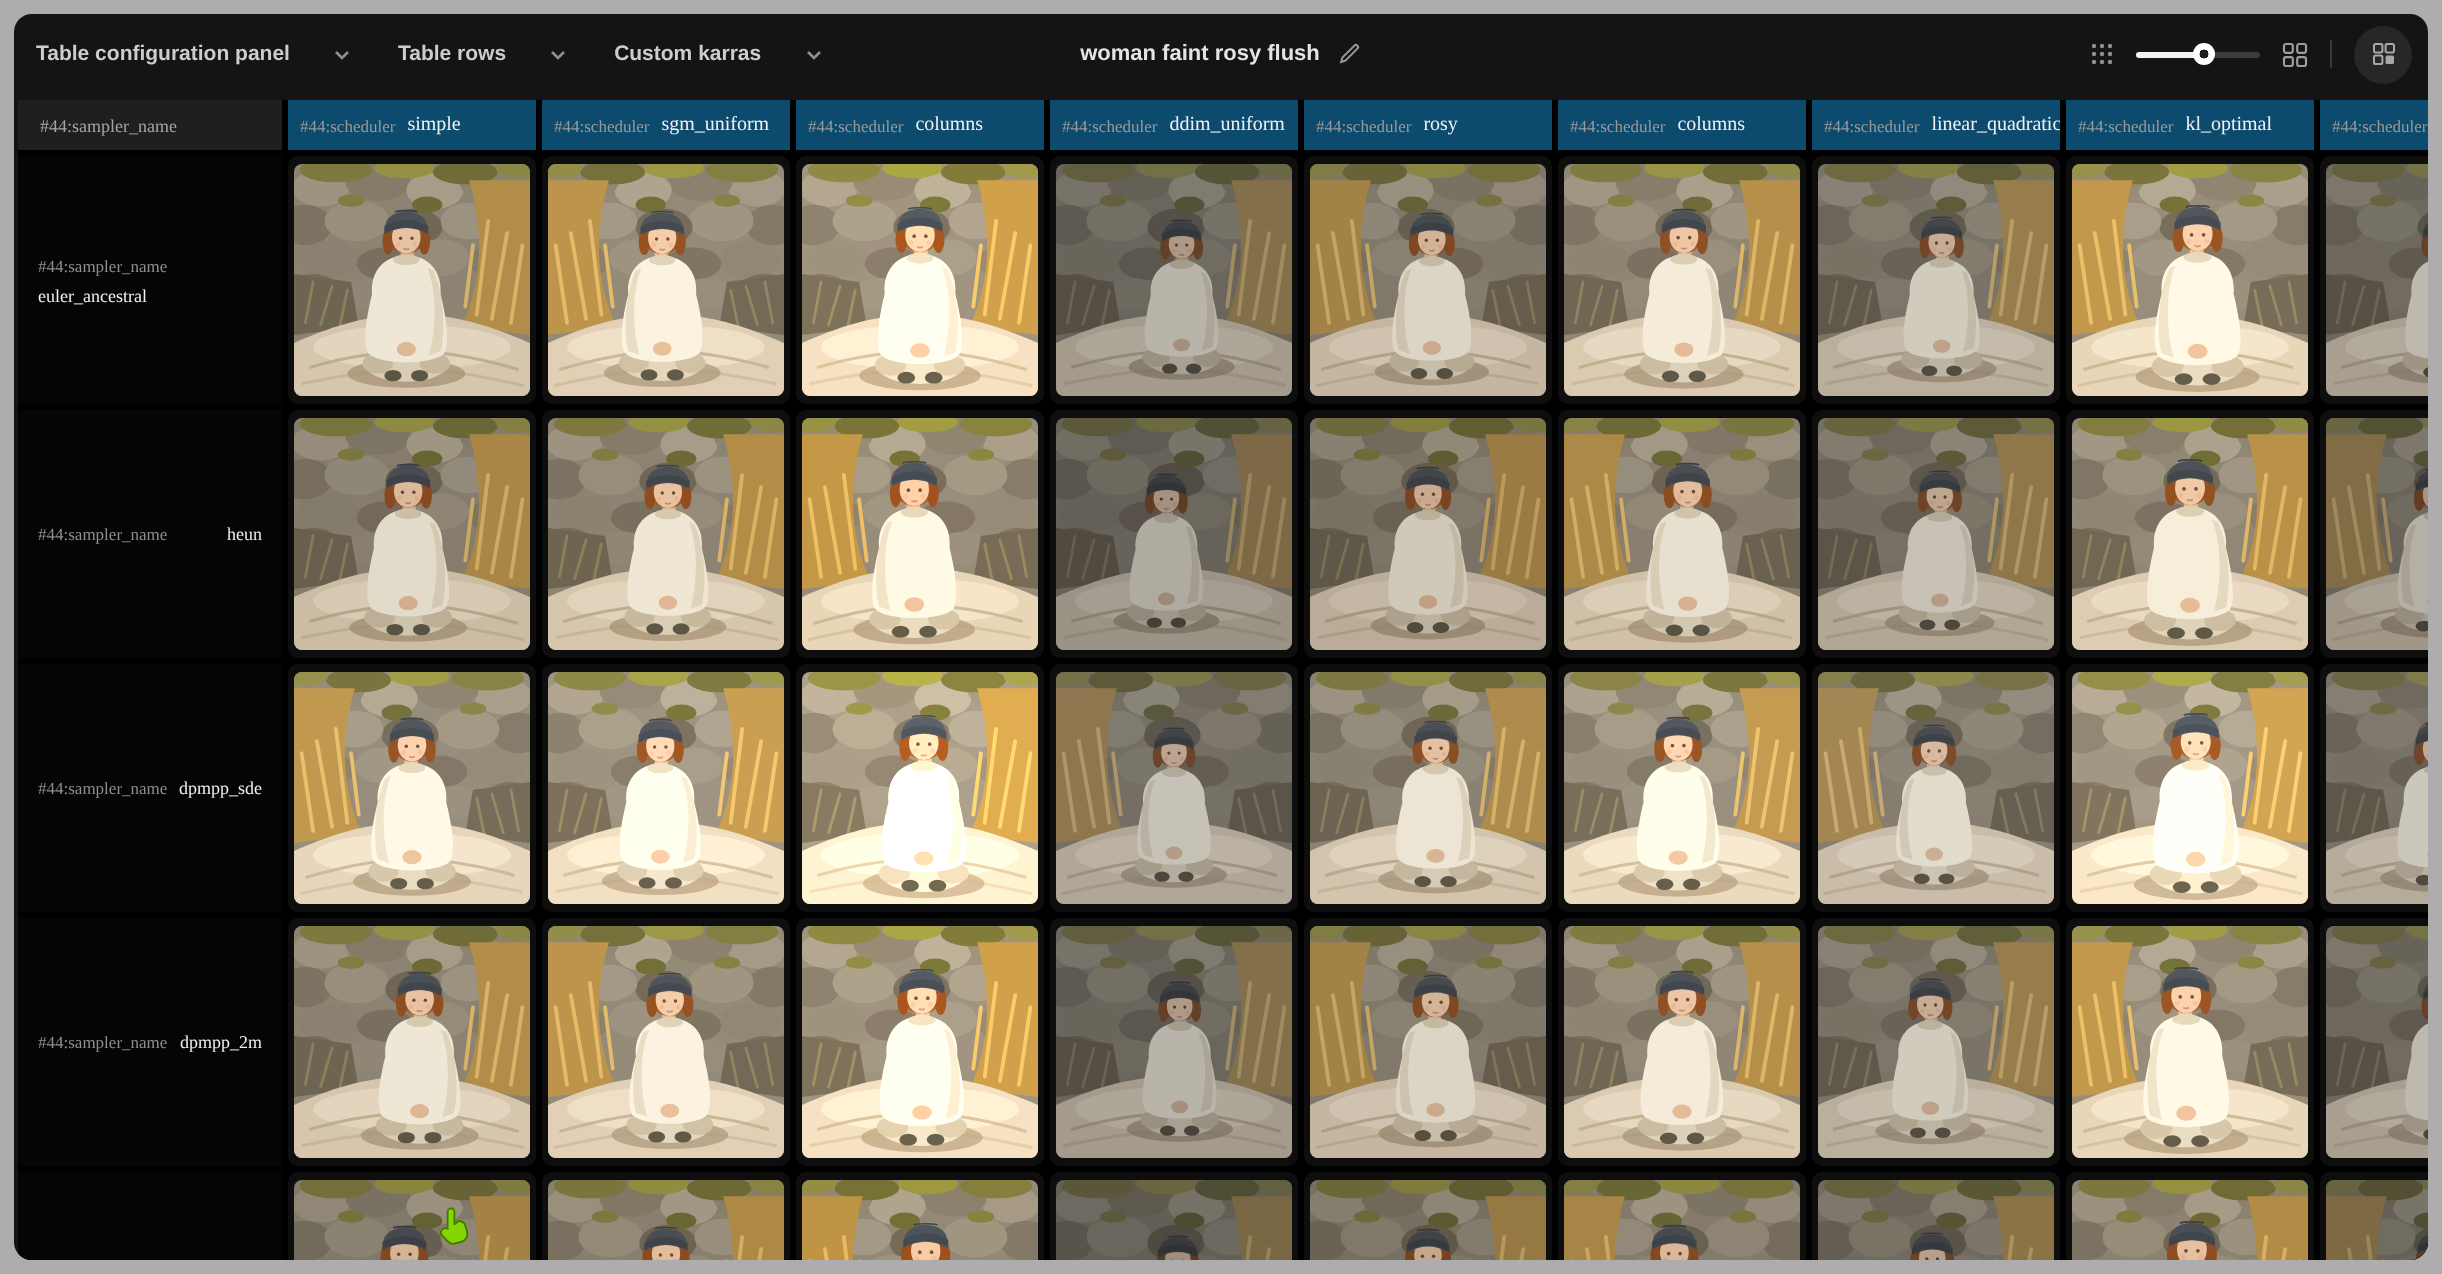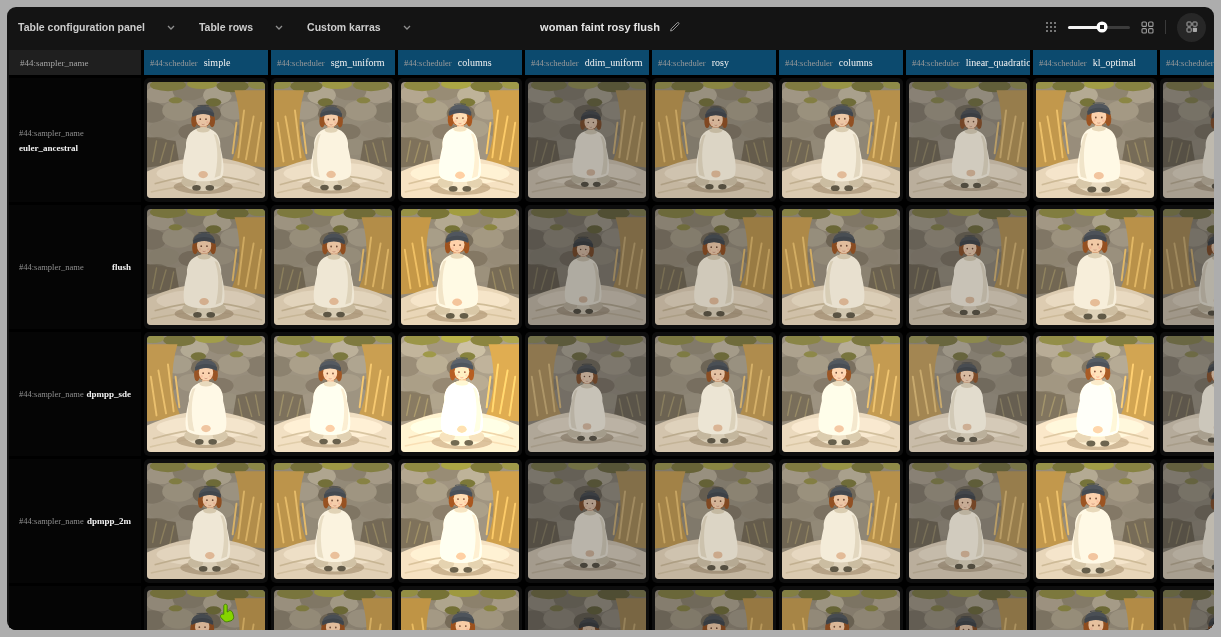--- a/index.html
+++ b/index.html
@@ -35,21 +35,21 @@
   .hcell{background:#0c4a6e;display:flex;align-items:center;justify-content:flex-start;
          padding:0 6px;font-family:"Liberation Serif",serif;overflow:hidden;white-space:nowrap}
   .hcell .p{color:#9a9a9a;font-size:8.5px}
   .hcell .v{color:#f2f2f2;font-size:10px;font-weight:400;margin-left:6px}
   .corner{justify-content:flex-start;background:#1f1f1f;padding-left:11px}
   .corner .p{color:#a5a5a5;font-size:9px}
   .rcell{background:#050505;display:flex;flex-wrap:wrap;align-content:center;align-items:center;
          justify-content:space-between;row-gap:5px;padding:0 10px;
          font-family:"Liberation Serif",serif;overflow:hidden}
   .rcell .p{color:#8f8f8f;font-size:8.5px;white-space:nowrap}
-  .rcell .v{color:#f2f2f2;font-size:9px;font-weight:700;white-space:nowrap}
+  .rcell .v{color:#f2f2f2;font-size:9px;font-weight:400;white-space:nowrap}
   .icell{background:#0e0e0e;border-radius:5px;padding:4px 3px;cursor:pointer}
   .icell svg{width:100%;height:100%;display:block;border-radius:4px}
   
   .cursor{position:absolute;left:219px;top:603px;z-index:50;pointer-events:none}
 </style>
 </head>
 <body>
 
 <div class="app">
 
@@ -751,21 +751,21 @@
               <circle cx="66.5" cy="39.5" r="1.2" fill="#e5a98f" opacity="0.6"></circle>
       <path d="M60.5 41.5 Q62 42.4 63.5 41.5" stroke="#c08a74" stroke-width="0.8" fill="none"></path>
       <path d="M51 31 C51 21 73 21 73 31 L73 34.5 C66 30.5 58 30.5 51 34.5 Z" fill="#4b5056"></path>
       <path d="M50.5 30.5 C58 26.5 66 26.5 73.5 30.5 L73.5 34 C66 30.2 58 30.2 50.5 34 Z" fill="#41464c"></path>
       <path d="M56 23.5 C58 22.7 66 22.7 68 23.5" stroke="#3c4146" stroke-width="0.8" fill="none"></path>
     </g>
   </svg>
         </div>
         <div class="rcell">
           <span class="p">#44:sampler_name</span>
-          <span class="v">flush</span>
+          <span class="v">heun</span>
         </div>
         <div class="icell">
           <svg viewBox="0 0 124 114" preserveAspectRatio="none" style="filter:brightness(0.95) saturate(1);">
     <rect width="124" height="114" fill="#8c8373"></rect>
     <g>
       <ellipse cx="14" cy="12" rx="15" ry="9" fill="#9d9381"></ellipse>
               <ellipse cx="44" cy="9" rx="17" ry="9" fill="#847b69"></ellipse>
       <ellipse cx="74" cy="13" rx="15" ry="9" fill="#a69d89"></ellipse>
               <ellipse cx="103" cy="9" rx="16" ry="9" fill="#8b8270"></ellipse>
       <ellipse cx="122" cy="18" rx="12" ry="8" fill="#776e5d"></ellipse>

